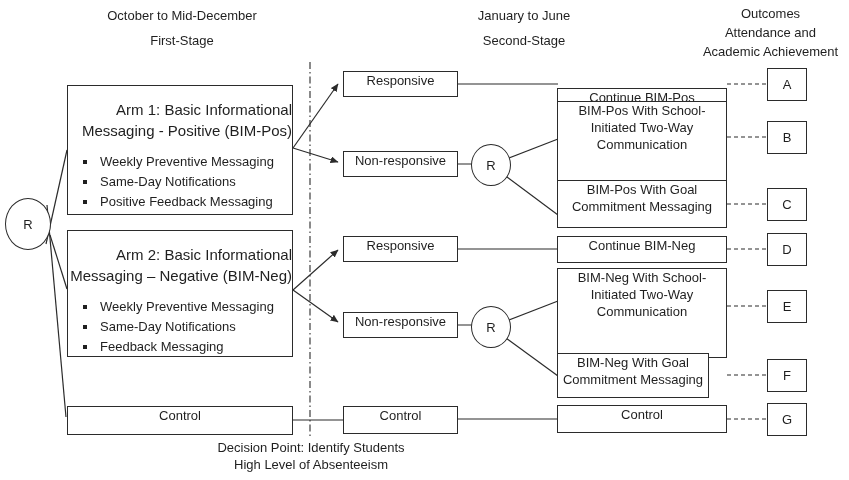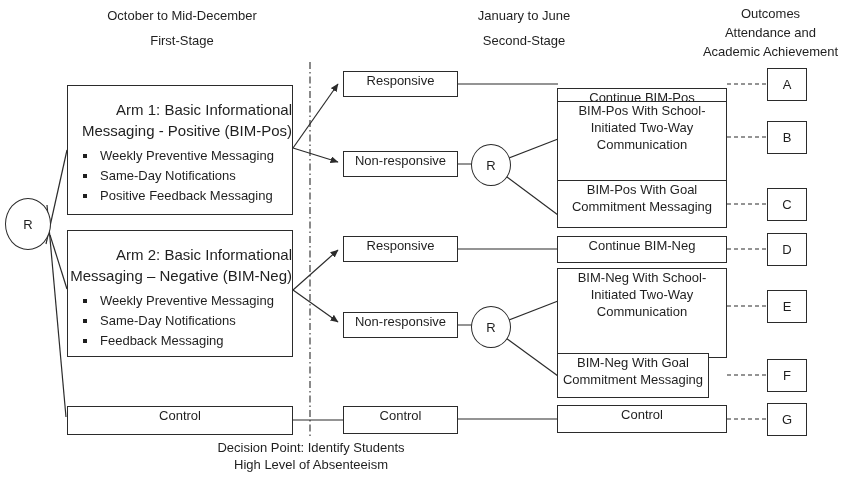--- a/index.html
+++ b/index.html
@@ -54,21 +54,21 @@
     background: #ffffff;
     padding-top: 13px;
   }
   .arm-title {
     text-align: right;
     font-size: 15px;
     line-height: 21px;
     white-space: pre-line;
   }
   .bullet-list {
-    margin-top: 7px;
+    margin-top: 13px;
   }
   .bullet-row {
     display: flex;
     align-items: flex-start;
     padding-left: 15px;
     margin-bottom: 5px;
   }
   .bullet-square {
     flex: 0 0 auto;
     width: 4px;

